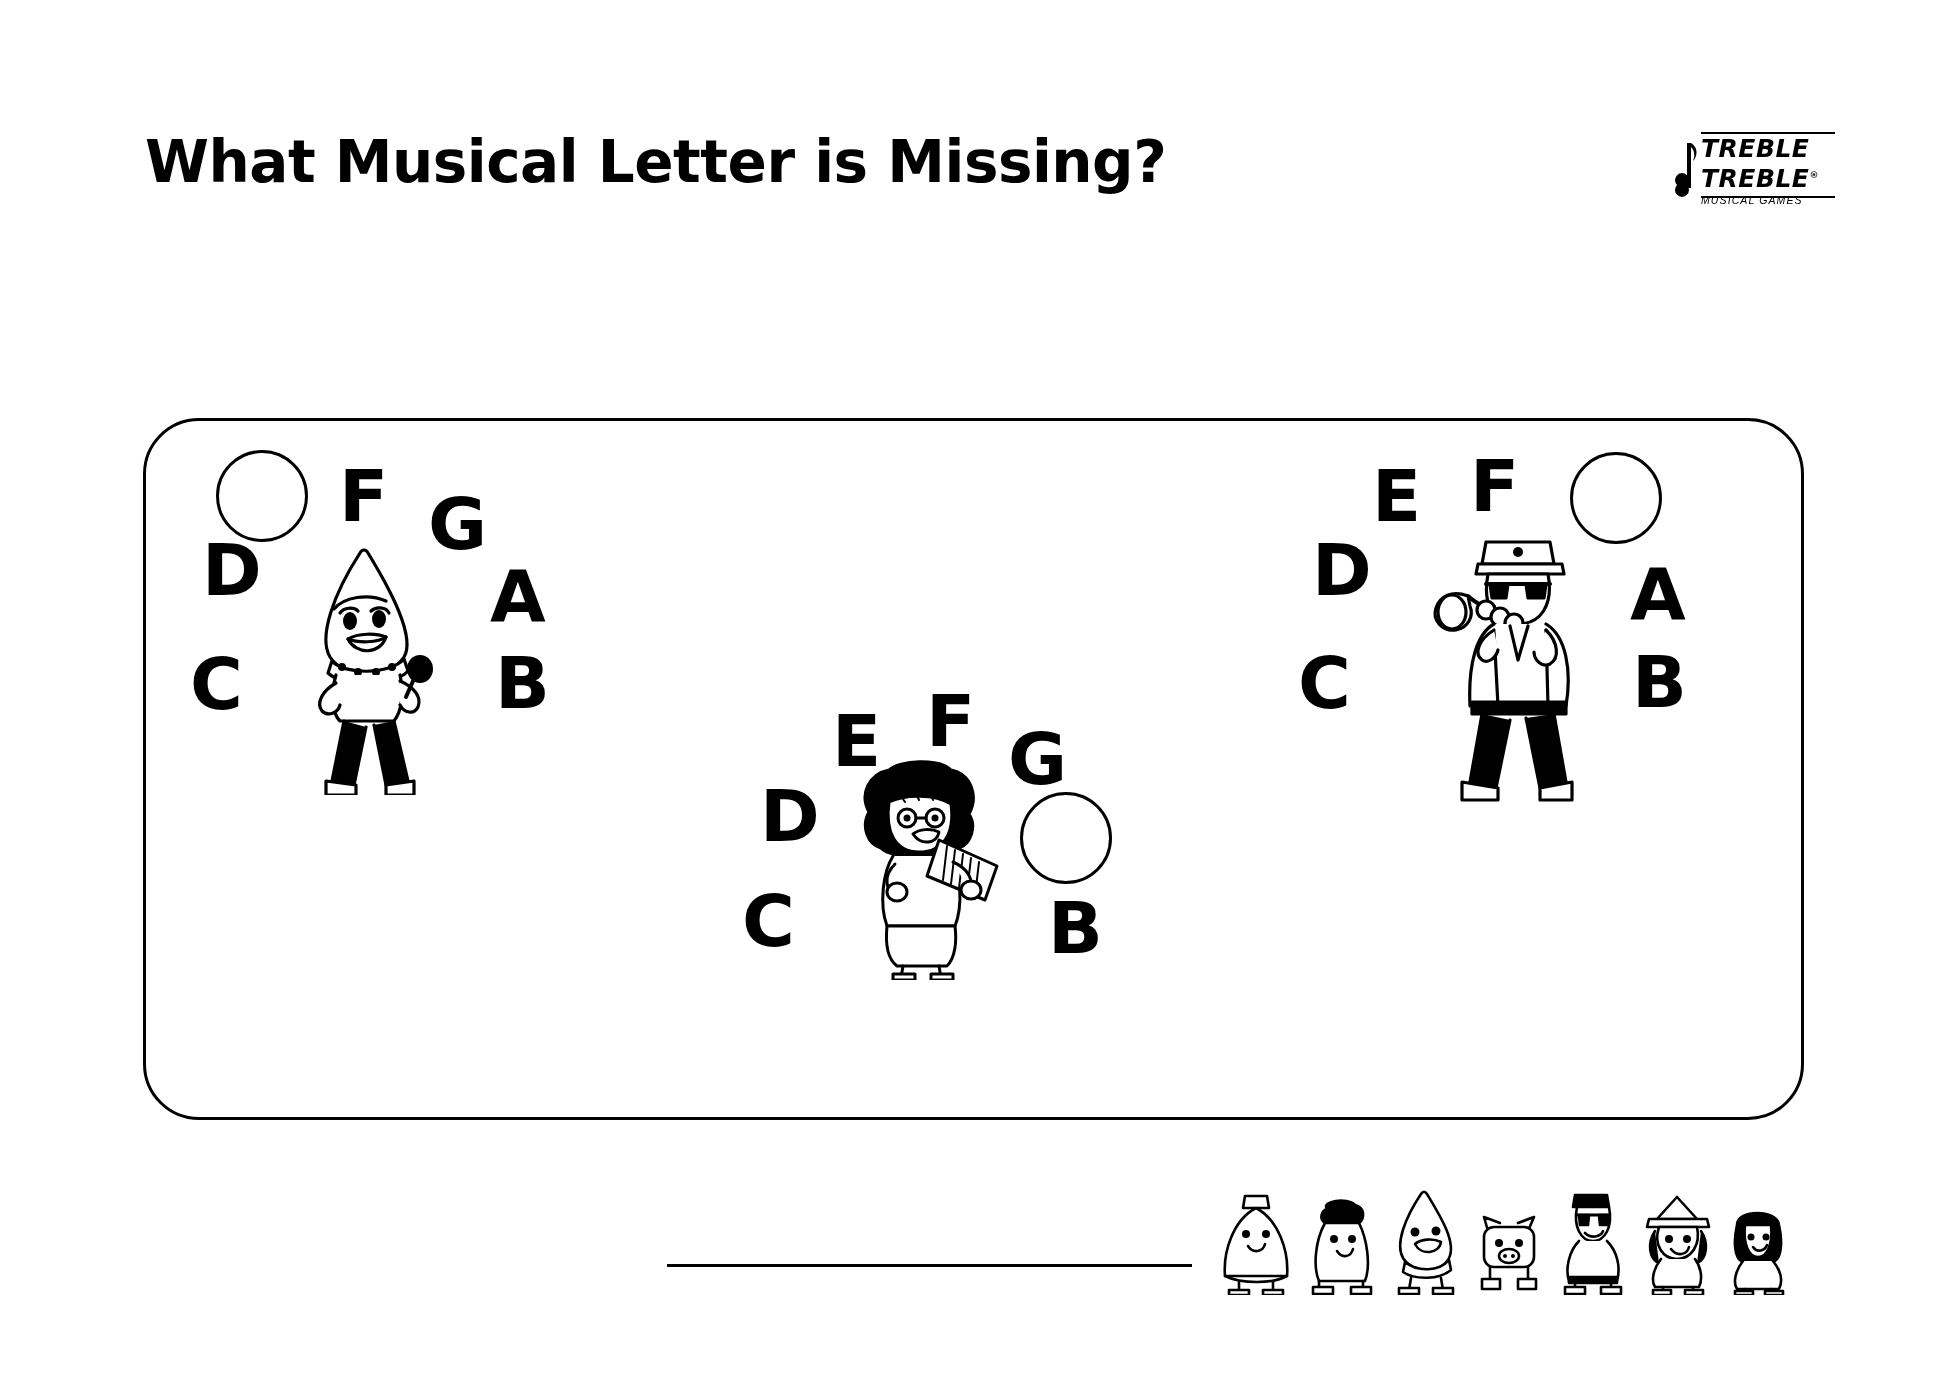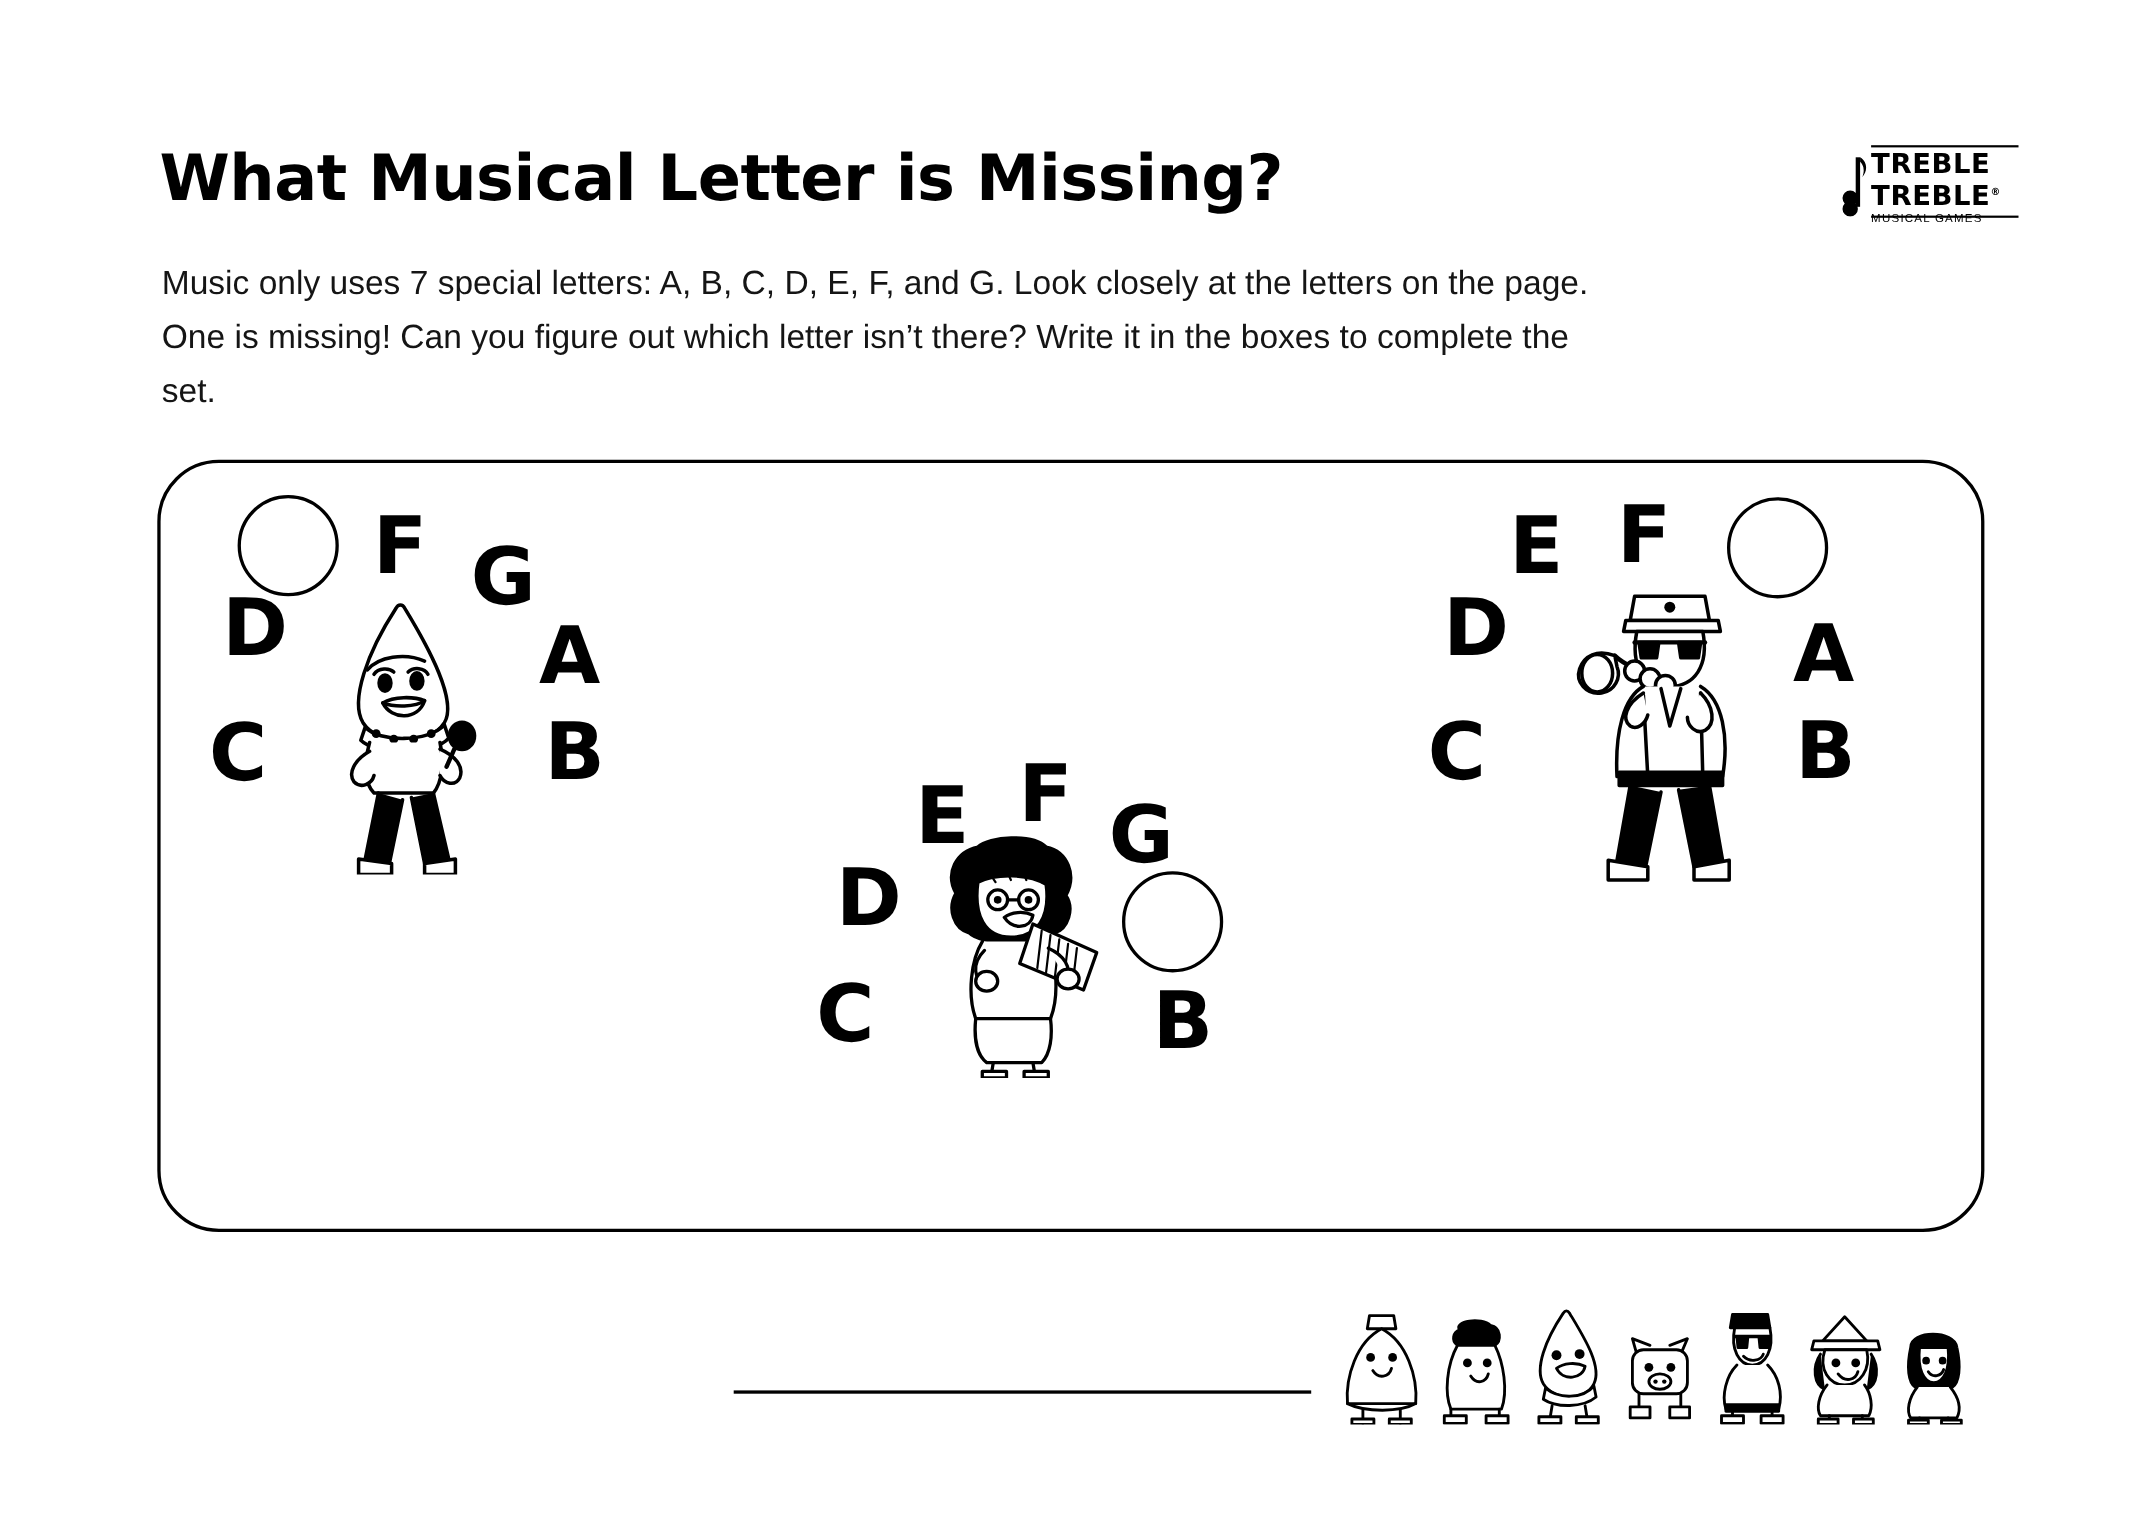--- a/index.html
+++ b/index.html
@@ -49,20 +49,21 @@
     color: #151515;
   }
 
   
   .logo {
     position: absolute;
     right: 110px;
     top: 135px;
     width: 165px;
     height: 82px;
+    font-style: italic;
   }
   .logo-note {
     position: absolute;
     left: 0;
     top: 6px;
     width: 26px;
     height: 56px;
   }
   .logo-text {
     position: absolute;
@@ -178,21 +179,20 @@
     bottom: 0;
   }
 </style>
 </head>
 <body>
 
 <div class="page">
 
   <div class="title">What Musical Letter is Missing?</div>
 
-  <div class="intro">Music only uses 7 special letters: A, B, C, D, E, F, and G. Look closely at the letters on the page. One is missing! Can you figure out which letter isn’t there? Write it in the boxes to complete the set.</div>
 
   <div class="logo">
     <svg class="logo-note" viewBox="0 0 26 56">
       <path d="M6 44 a7 7 0 1 0 10 0 a7 7 0 1 0 -10 0 Z" fill="#000"></path>
       <rect x="16" y="2" width="4" height="45" fill="#000"></rect>
       <path d="M20 2 c8 5 6 14 2 18 c3 -8 0 -12 -2 -14 Z" fill="#000"></path>
     </svg>
     <div class="logo-rule-top"></div>
     <div class="logo-text">
       <div class="logo-treble">TREBLE</div>

